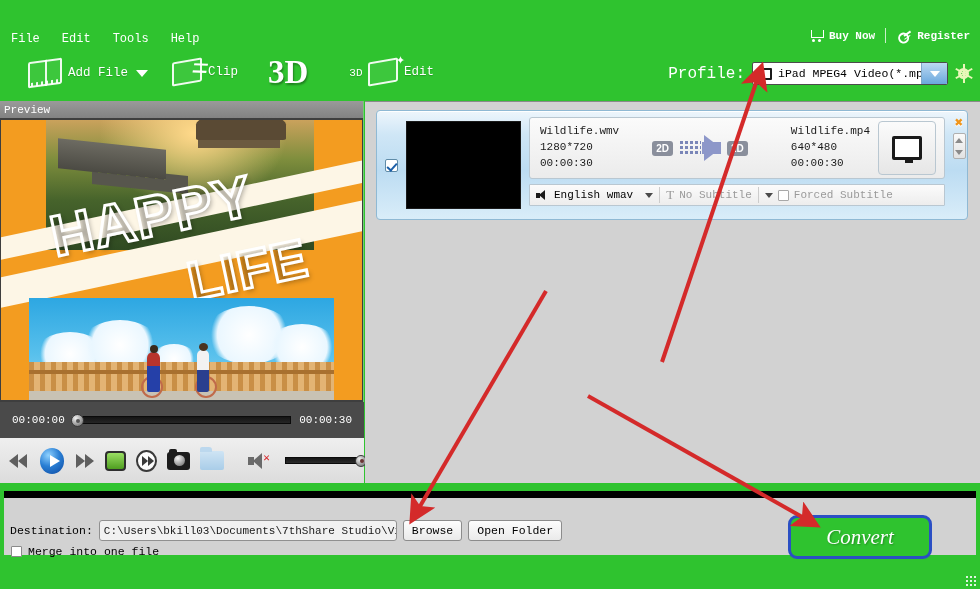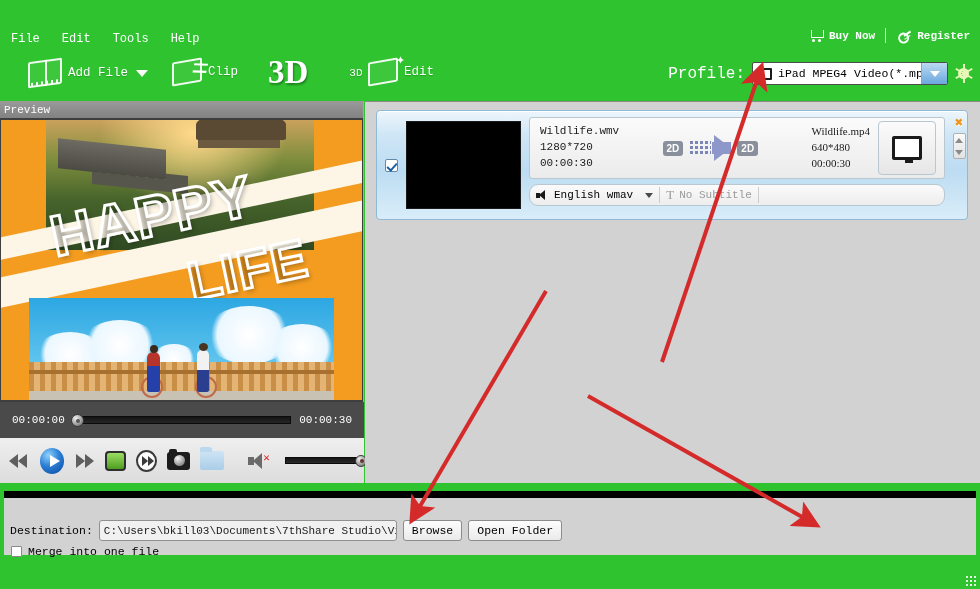--- a/index.html
+++ b/index.html
@@ -497,40 +497,40 @@
   }
   .arrow-big {
     width: 0; height: 0;
     border-top: 13px solid transparent; border-bottom: 13px solid transparent;
     border-left: 17px solid #8d97c9; position: relative; margin-left: -3px;
   }
   .arrow-big::before {
     content: ""; position: absolute; left: -19px; top: -6px;
     width: 19px; height: 12px; background: #8d97c9;
   }
-  .info-col-right { padding-right: 8px; font-family: Liberation Serif, serif; }
+  .info-col-right { padding-right: 8px; }
   .mon-btn {
     width: 58px; height: 54px; margin-right: 8px; flex: none;
     background: linear-gradient(#fbfbfb, #e6e6e6);
     border: 1px solid #b9c7d1; border-radius: 4px;
     display: flex; align-items: center; justify-content: center;
     cursor: pointer;
   }
   .mon-glyph {
     width: 30px; height: 24px; background: #ffffff;
     border: 3px solid #1a1a1a; border-radius: 2px; position: relative;
   }
   .mon-glyph::after {
     content: ""; position: absolute; left: 10px; bottom: -6px;
     width: 8px; height: 3px; background: #1a1a1a;
   }
   .sub-strip {
     margin-top: 5px; height: 22px;
     background: linear-gradient(#fbfbfb, #ededed);
-    border: 1px solid #b9c7d1; border-radius: 9px;
+    border: 1px solid #b9c7d1; border-radius: 1px;
     display: flex; align-items: center; font-size: 11px;
   }
   .sub-seg { display: flex; align-items: center; height: 100%; padding: 0 6px; gap: 5px; cursor: pointer; }
   .sub-sep { width: 1px; height: 16px; background: #cccccc; }
   .spk-small { width: 13px; height: 11px; position: relative; }
   .spk-small::before {
     content: ""; position: absolute; left: 0; top: 3px; width: 4px; height: 5px; background: #1a1a1a;
   }
   .spk-small::after {
     content: ""; position: absolute; left: 3px; top: 0;
@@ -782,20 +782,25 @@
           </span>
           <span class="sub-seg">
             <span class="mini-caret"></span>
           </span>
           <span class="sub-sep"></span>
           <span class="sub-seg">
             <span class="t-glyph">T</span>
             <span class="muted-text">No Subtitle</span>
           </span>
           <span class="sub-sep"></span>
+          <span class="sub-seg">
+            <span class="mini-caret"></span>
+            <span class="sub-check"></span>
+            <span class="muted-text">Forced Subtitle</span>
+          </span>
         </div>
       </div>
 
       <div class="card-far">
         <span class="x-close">✖</span>
         <span class="spin-box">
           <span class="sp-up"></span>
           <span class="sp-dn"></span>
         </span>
       </div>
@@ -807,20 +812,23 @@
   <div class="bottom-panel">
     <div class="dest-row">
       <span class="dest-label">Destination:</span>
       <span class="dest-input">C:\Users\bkill03\Documents\7thShare Studio\Video</span>
       <span class="small-btn">Browse</span>
       <span class="small-btn">Open Folder</span>
     </div>
     <div class="merge-row">
       <span class="merge-check"></span>
       <span class="merge-label">Merge into one file</span>
+    </div>
+    <div class="convert-btn">
+      <span class="convert-label">Convert</span>
     </div>
   </div>
 
   <div class="footer-green">
     <span class="resize-grip"></span>
   </div>
 
   <svg class="annot" viewBox="0 0 980 589">
     <defs>
       <marker id="ah" markerWidth="7" markerHeight="7" refX="2.2" refY="3.5" orient="auto">

